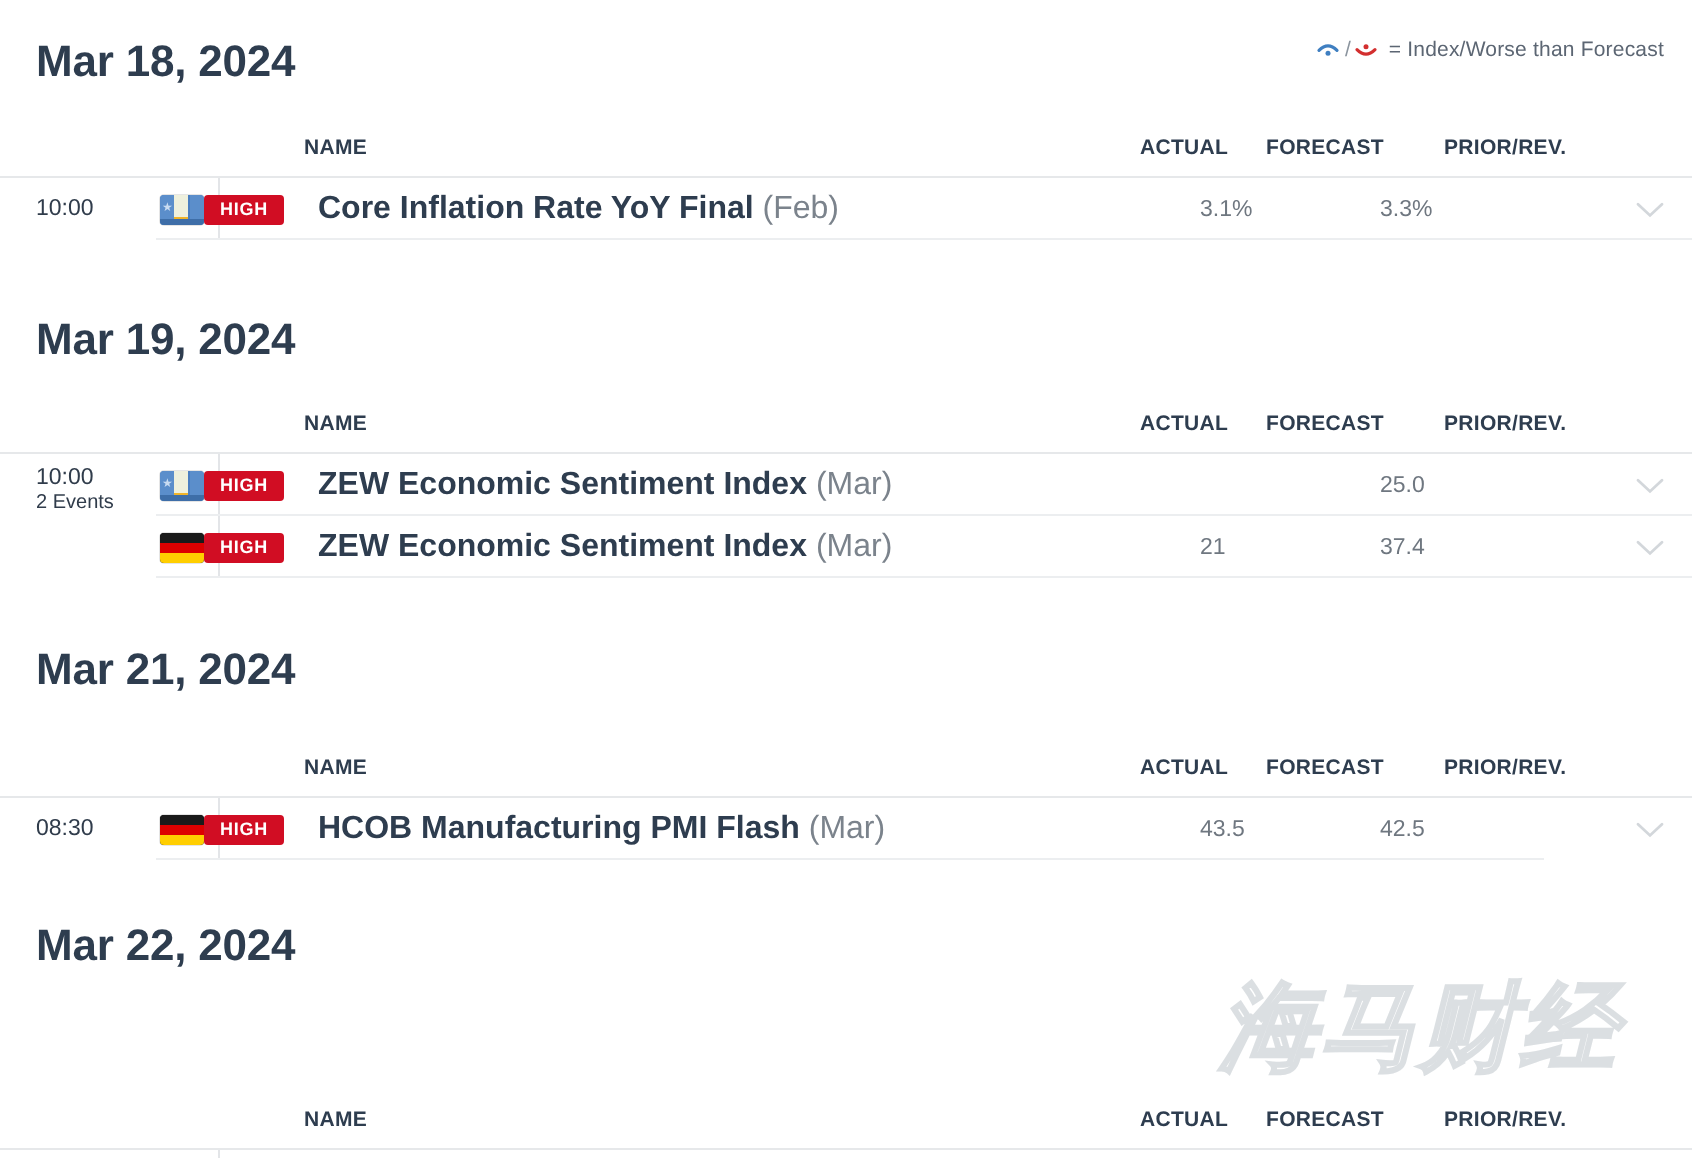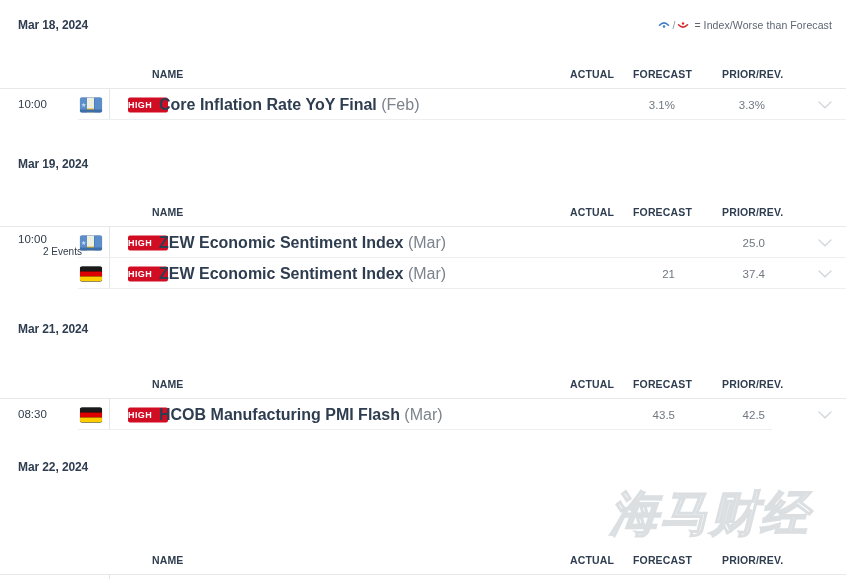--- a/index.html
+++ b/index.html
@@ -30,21 +30,21 @@
     z-index: 5;
   }
   .legend .sep { margin: 0 2px; color: #8b949e; }
   .legend .txt { margin-left: 5px; letter-spacing: 0.1px; }
   .arr { display: inline-block; width: 12px; height: 12px; position: relative; }
   .arr svg { display: block; }
 
   
   .day { position: relative; }
   .day-title {
-    font-size: 12px;
+    font-size: 22px;
     font-weight: bold;
     color: #2e3d4f;
     letter-spacing: -0.1px;
   }
 
   .col-head {
     position: relative;
     height: 22px;
     font-size: 10.5px;
     font-weight: bold;
@@ -79,21 +79,20 @@
     position: absolute;
     left: 18px;
     font-size: 11.5px;
     color: #303c4b;
     line-height: 1.15;
   }
   .time .ev {
     display: block;
     font-size: 10px;
     color: #303c4b;
-    margin-left: 25px;
   }
 
   .flag {
     position: absolute;
     left: 80px;
     width: 22px;
     height: 15px;
     border-radius: 2px;
     overflow: hidden;
     box-shadow: 0 0 0 0.5px rgba(0,0,0,0.10);
@@ -130,50 +129,51 @@
   .vline {
     position: absolute;
     left: 109px;
     top: 0; bottom: 0;
     width: 1px;
     background: #e3e5e8;
   }
 
   .badge {
     position: absolute;
-    left: 128px;
+    left: 102px;
     width: 40px;
     height: 15px;
     background: #d10d23;
     border-radius: 2px;
     color: #fff;
     font-size: 9px;
     font-weight: bold;
     letter-spacing: 0.4px;
+    text-align: center;
     line-height: 15px;
   }
 
   .ename {
     position: absolute;
     left: 159px;
     font-size: 16px;
     font-weight: bold;
     color: #2e3d4f;
     white-space: nowrap;
   }
   .ename .per {
     font-weight: normal;
     color: #7b838c;
   }
 
   .val {
     position: absolute;
     font-size: 11.5px;
     color: #6f7780;
-    text-align: right;
+    text-align: left;
   }
   .v-actual   { left: 506px; width: 75px; }
   .v-forecast { left: 600px; width: 75px; }
   .v-prior    { left: 690px; width: 75px; }
 
   .chev {
     position: absolute;
     left: 818px;
     width: 14px;
     height: 9px;

